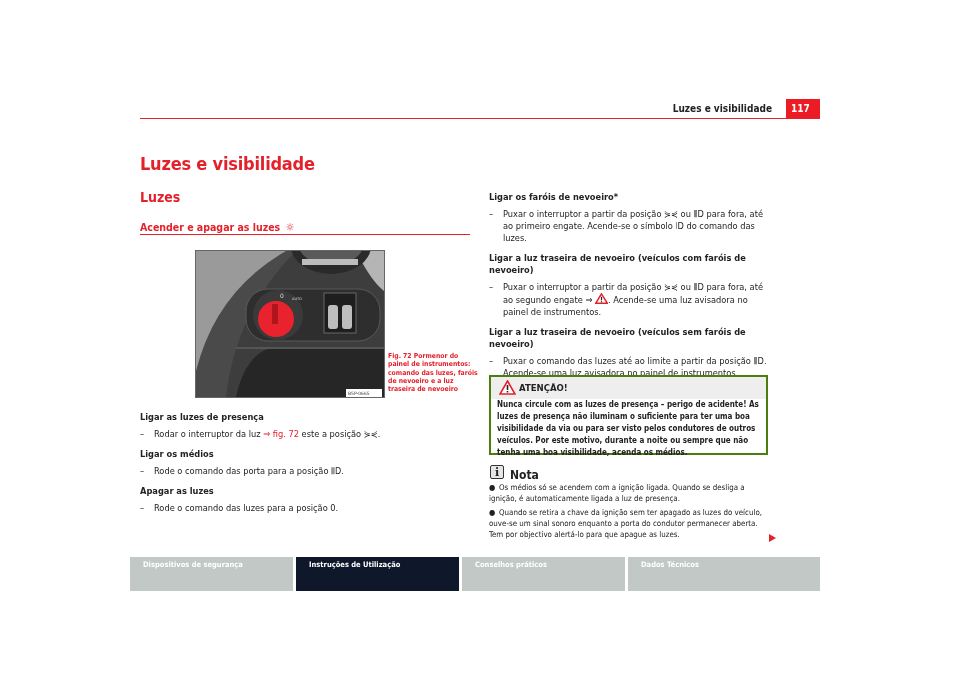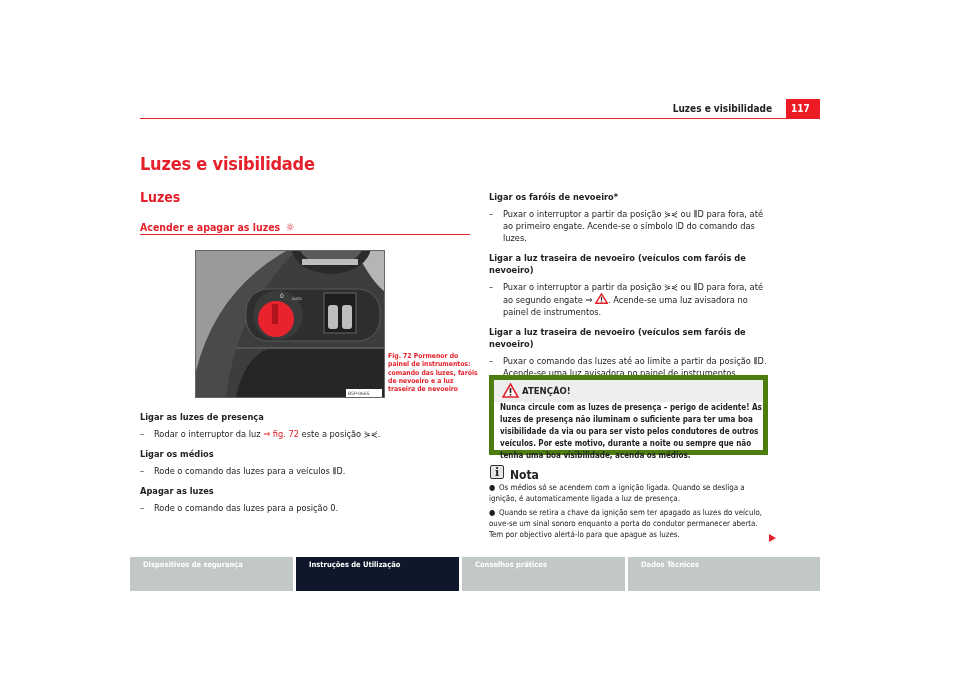--- a/index.html
+++ b/index.html
@@ -15,21 +15,21 @@
   .h3-line { left:140px; top:234px; width:330px; height:1px; background:#e4202a; }
   .sun { display:inline-block; color:#e4202a; font-size:11px; margin-left:2px; }
   .figure { left:195px; top:250px; width:188px; height:146px; background:#8a8a8a; overflow:hidden; border:1px solid #666; }
   .fig-caption { left:388px; top:352px; width:90px; font-size:6.8px; font-weight:bold; color:#e4202a; line-height:8.3px; }
   .section { font-size:9.2px; line-height:12px; }
   .sec-h { font-weight:bold; color:#222; }
   .item { padding-left:14px; text-indent:-14px; }
   .item .dash { display:inline-block; width:14px; text-indent:0; }
   .red { color:#e4202a; }
   .sym { font-size:9px; }
-  .warn-box { left:489px; top:375px; width:279px; height:80px; border:5px solid #4d7c0f; box-sizing:border-box; }
+  .warn-box { left:489px; top:375px; width:279px; height:80px; border:2px solid #4d7c0f; box-sizing:border-box; }
   .warn-head { position:absolute; left:0; top:0; width:100%; height:22px; background:#eeeeee; }
   .warn-title { position:absolute; left:28px; top:5px; font-size:9.5px; font-weight:bold; }
   .warn-icon { position:absolute; left:8px; top:3px; width:17px; height:15px; }
   .warn-text { position:absolute; left:6px; top:22px; width:268px; font-size:8px; font-weight:bold; line-height:12px; }
   .note-icon { left:490px; top:465px; width:14px; height:14px; border:1.5px solid #333; border-radius:2px; font-family:"DejaVu Serif",serif; font-weight:bold; font-size:11px; text-align:center; line-height:14px; box-sizing:border-box; background:#e6e6e6; }
   .note-title { left:510px; top:468px; font-size:12px; font-weight:bold; }
   .note-text { left:489px; top:482px; width:285px; font-size:7.9px; line-height:11px; color:#222; }
   .bullet { display:inline-block; width:10px; font-size:8px; }
   .next-arrow { left:769px; top:534px; width:0; height:0; border-top:4px solid transparent; border-bottom:4px solid transparent; border-left:7px solid #e4202a; }
   .footer { top:557px; height:34px; font-size:7.5px; font-weight:bold; color:#fff; padding:3px 4px 0 13px; box-sizing:border-box; }
@@ -79,21 +79,21 @@
 </div>
 <div class="abs fig-caption">Fig. 72   Pormenor do painel de instrumentos: comando das luzes, faróis de nevoeiro e a luz traseira de nevoeiro</div>
 
 <div class="abs section" style="left:140px; top:411px; width:330px;">
   <div class="sec-h">Ligar as luzes de presença</div>
   <div class="item" style="margin-top:5px;">
     <span class="dash">–</span><span>Rodar o interruptor da luz </span><span class="red">⇒ fig. 72</span><span> este a posição ⋟⋞.</span>
   </div>
   <div class="sec-h" style="margin-top:8px;">Ligar os médios</div>
   <div class="item" style="margin-top:5px;">
-    <span class="dash">–</span><span>Rode o comando das luzes para a veículos </span><span class="sym">⦀D</span><span>.</span>
+    <span class="dash">–</span><span>Rode o comando das porta para a posição </span><span class="sym">⦀D</span><span>.</span>
   </div>
   <div class="sec-h" style="margin-top:8px;">Apagar as luzes</div>
   <div class="item" style="margin-top:5px;">
     <span class="dash">–</span><span>Rode o comando das luzes para a posição 0.</span>
   </div>
 </div>
 
 <div class="abs section" style="left:489px; top:191px; width:285px;">
   <div class="sec-h">Ligar os faróis de nevoeiro*</div>
   <div class="item" style="margin-top:5px;">

